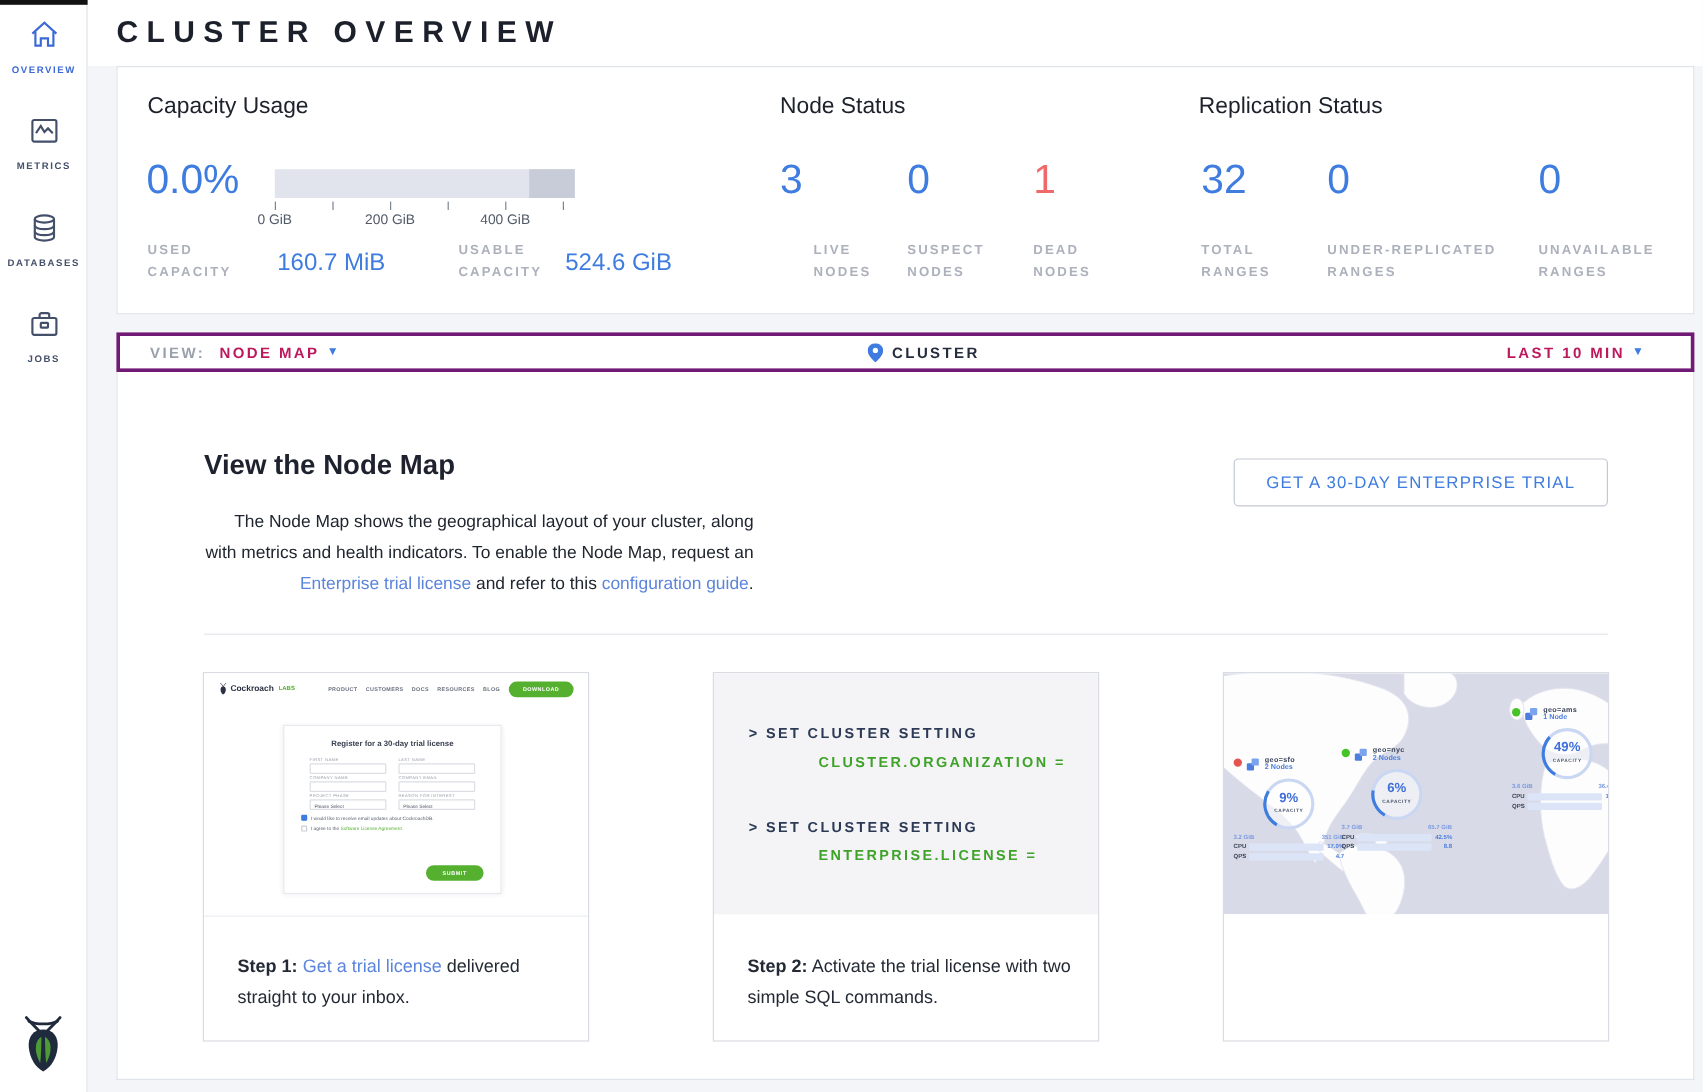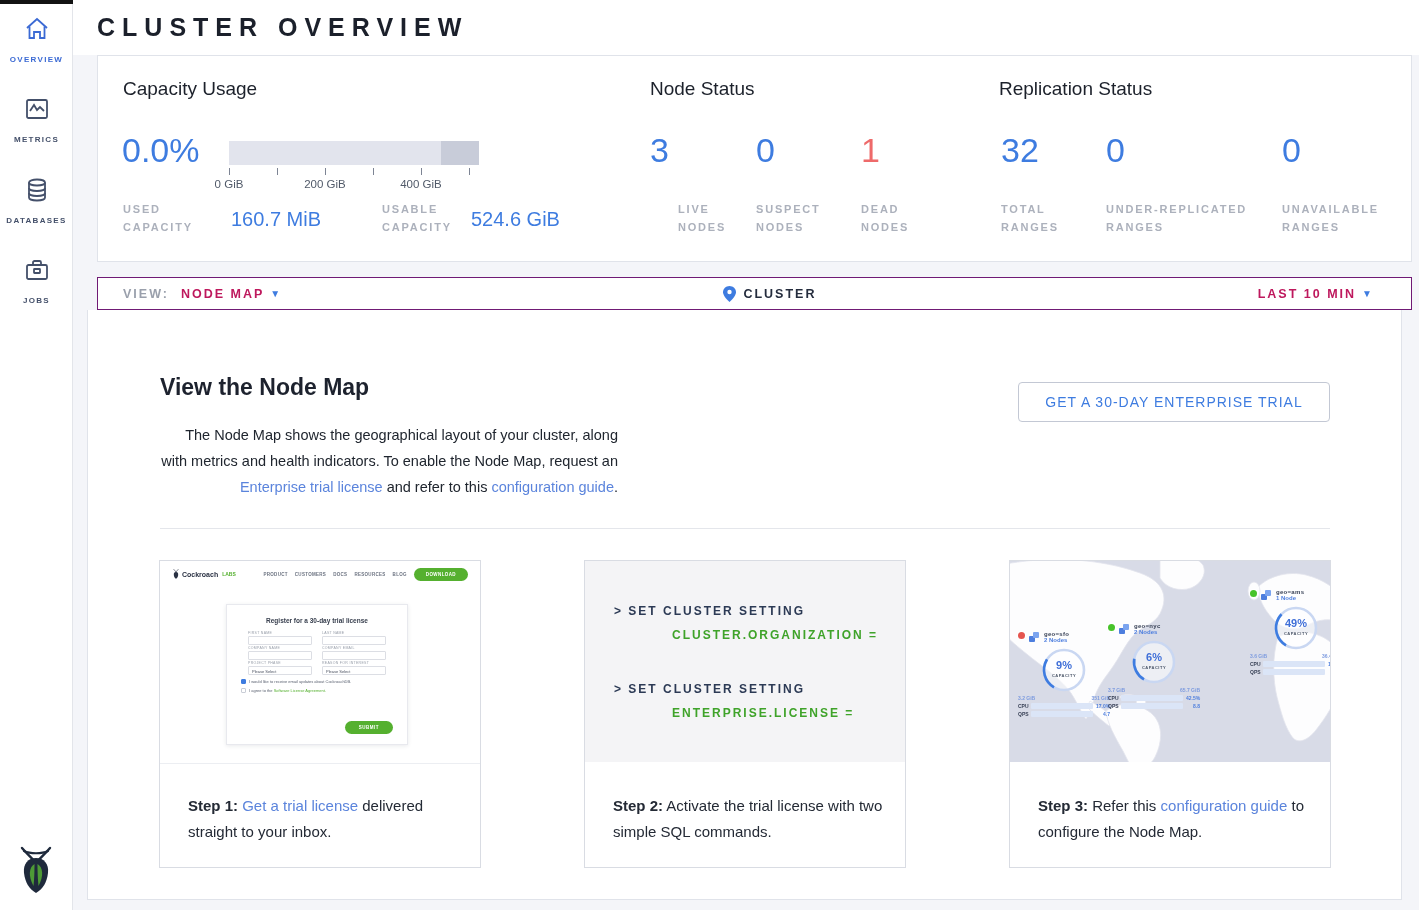--- a/index.html
+++ b/index.html
@@ -34,22 +34,22 @@
   #nav-overview { top:16px; }
   #nav-metrics  { top:96px; }
   #nav-databases{ top:177px; }
   #nav-jobs     { top:257px; }
   #sidebar-logo { left:14px; top:845px; width:44px; height:50px; cursor:pointer; }
 
   
   .panel { background:#ffffff; border:1px solid #e0e3ea; }
   #stats-panel { left:97px; top:55px;  width:1315px; height:207px; }
   #view-bar    { left:97px; top:277px; width:1315px; height:33px; background:#fff;
-                 border:1px solid #701a75; }
-  #main-panel  { left:87px; top:310px; width:1315px; height:590px; border-top:none; }
+                 border:3px solid #701a75; }
+  #main-panel  { left:97px; top:310px; width:1315px; height:590px; border-top:none; }
 
   
   .stat-title { font-size:19px; font-weight:500; color:#1c212b; }
   .big-num { font-size:34px; font-weight:500; color:#3e7ce0; }
   .big-num.red { color:#ee6a6a; }
   .cap-label { font-size:11px; font-weight:700; letter-spacing:1.8px; color:#acb1bc; line-height:18px; }
   .blue-val { font-size:20px; font-weight:500; color:#3e7ce0; }
 
   #cap-bar { left:131px; top:85px; width:250px; height:24px; background:#e2e4ed; }
   #cap-bar-dark { position:absolute; right:0; top:0; width:38px; height:24px; background:#c8ccd9; }
@@ -486,16 +486,15 @@
             <span class="spark"></span>
             <span class="m-val">12.3%</span>
           </div>
         <div class="metric-row">
             <span class="m-label">QPS</span>
             <span class="spark"></span>
             <span class="m-val">4.4</span>
           </div>
       </div>
     </div>
-    <p class="card-caption"><b>Step 3:</b><span> Refer this </span><a class="lnk">configuration guide</a><span> to configure the Node Map.</span></p>
   </div>
 
 </div>
 
 </body></html>

